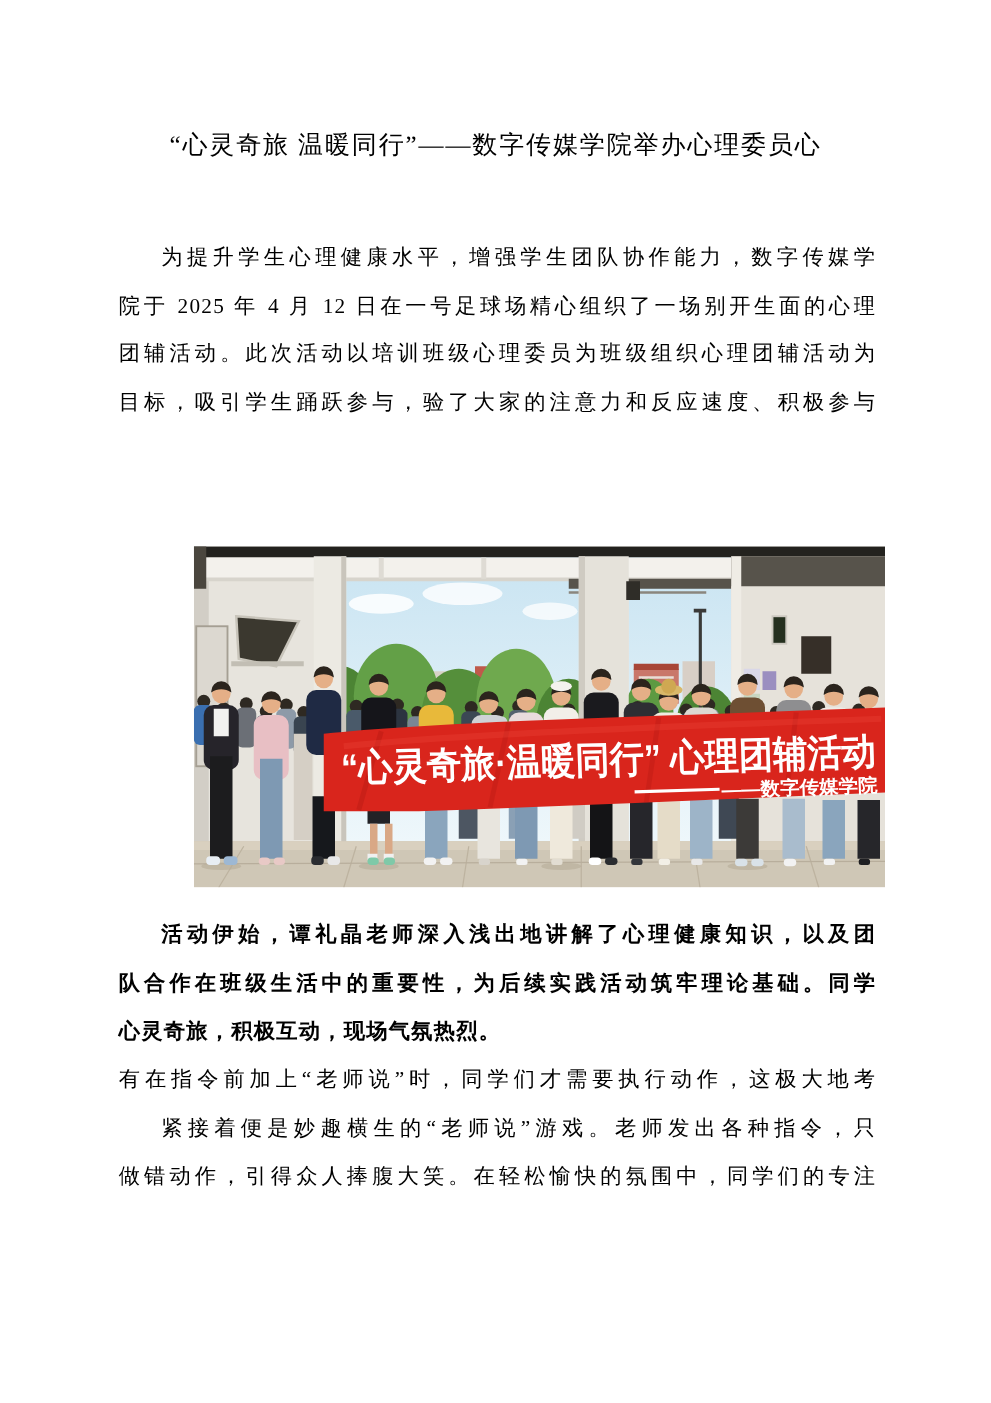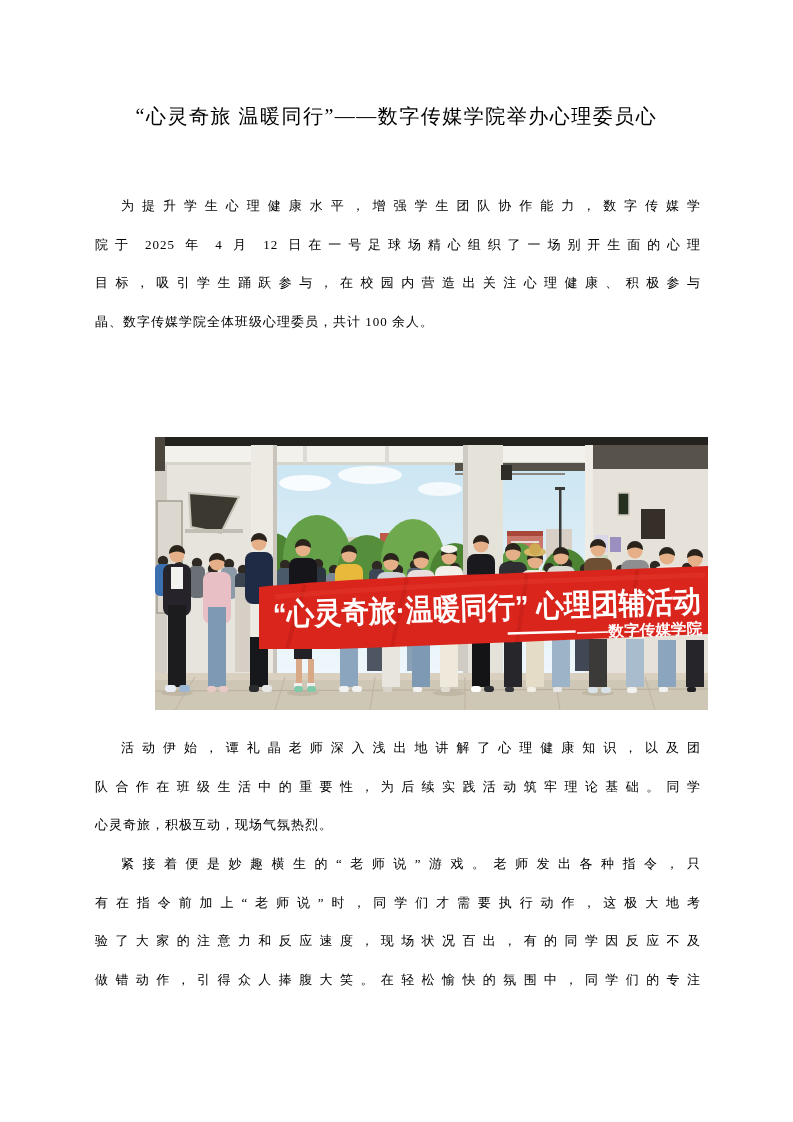--- a/index.html
+++ b/index.html
@@ -12,24 +12,24 @@
     color:#000;
     overflow:hidden;
   }
   .doc-title{
     position:absolute;top:94px;left:0;right:0;
     font-size:20px;line-height:44px;letter-spacing:1.5px;
     text-align:center;font-weight:400;
   }
   .para{
     position:absolute;left:95px;width:606px;
-    font-size:13px;line-height:38.7px;letter-spacing:1px;
+    font-size:17px;line-height:38.7px;letter-spacing:1px;
   }
   .p1{top:187px;}
-  .p2{top:729px;}
+  .p2{top:729px;font-weight:bold;}
   .p3{top:845px;}
   .bline{display:block;text-align:justify;text-align-last:justify;white-space:normal;}
   .bline.last-left{text-align-last:left;}
   .bline.indent{text-indent:2em;}
   .photo{
     position:absolute;left:155px;top:437px;width:553px;height:273px;
     overflow:hidden;
   }
   .photo svg{display:block;width:553px;height:273px;}
   .banner-t1{font-family:"Liberation Sans","DejaVu Sans",sans-serif;font-weight:bold;}
@@ -40,22 +40,22 @@
 
 <div class="page">
 
   <div class="doc-title">
     <span class="bline" style="text-align-last:center">“心灵奇旅 温暖同行”——数字传媒学院举办心理委员心</span>
   </div>
 
   <div class="para p1">
     <span class="bline indent">为提升学生心理健康水平，增强学生团队协作能力，数字传媒学</span>
     <span class="bline">院于 2025 年 4 月 12 日在一号足球场精心组织了一场别开生面的心理</span>
-    <span class="bline">目标，吸引学生踊跃参与，在校园内营造出关注心理健康、积极参与</span>
-    <span class="bline last-left">晶、数字传媒学院全体班级心理委员，共计 100 余人。</span>
+    <span class="bline">团辅活动。此次活动以培训班级心理委员为班级组织心理团辅活动为</span>
+    <span class="bline">目标，吸引学生踊跃参与，验了大家的注意力和反应速度、积极参与</span>
   </div>
 
   <div class="photo">
     <svg viewBox="0 0 553 273" xmlns="http://www.w3.org/2000/svg">
       <defs>
         <linearGradient id="sky" x1="0" y1="0" x2="0" y2="1">
           <stop offset="0" stop-color="#c9e4f2"></stop>
             <stop offset="1" stop-color="#eef7fb"></stop>
         </linearGradient>
         <g id="bp">
@@ -273,19 +273,18 @@
     </svg>
   </div>
 
   <div class="para p2">
     <span class="bline indent">活动伊始，谭礼晶老师深入浅出地讲解了心理健康知识，以及团</span>
     <span class="bline">队合作在班级生活中的重要性，为后续实践活动筑牢理论基础。同学</span>
     <span class="bline last-left">心灵奇旅，积极互动，现场气氛热烈。</span>
   </div>
 
   <div class="para p3">
+    <span class="bline">有在指令前加上“老师说”时，同学们才需要执行动作，这极大地考</span>
     <span class="bline indent">紧接着便是妙趣横生的“老师说”游戏。老师发出各种指令，只</span>
-    <span class="bline">有在指令前加上“老师说”时，同学们才需要执行动作，这极大地考</span>
-    <span class="bline">验了大家的注意力和反应速度，现场状况百出，有的同学因反应不及</span>
     <span class="bline">做错动作，引得众人捧腹大笑。在轻松愉快的氛围中，同学们的专注</span>
   </div>
 
 </div>
 
 </body></html>

